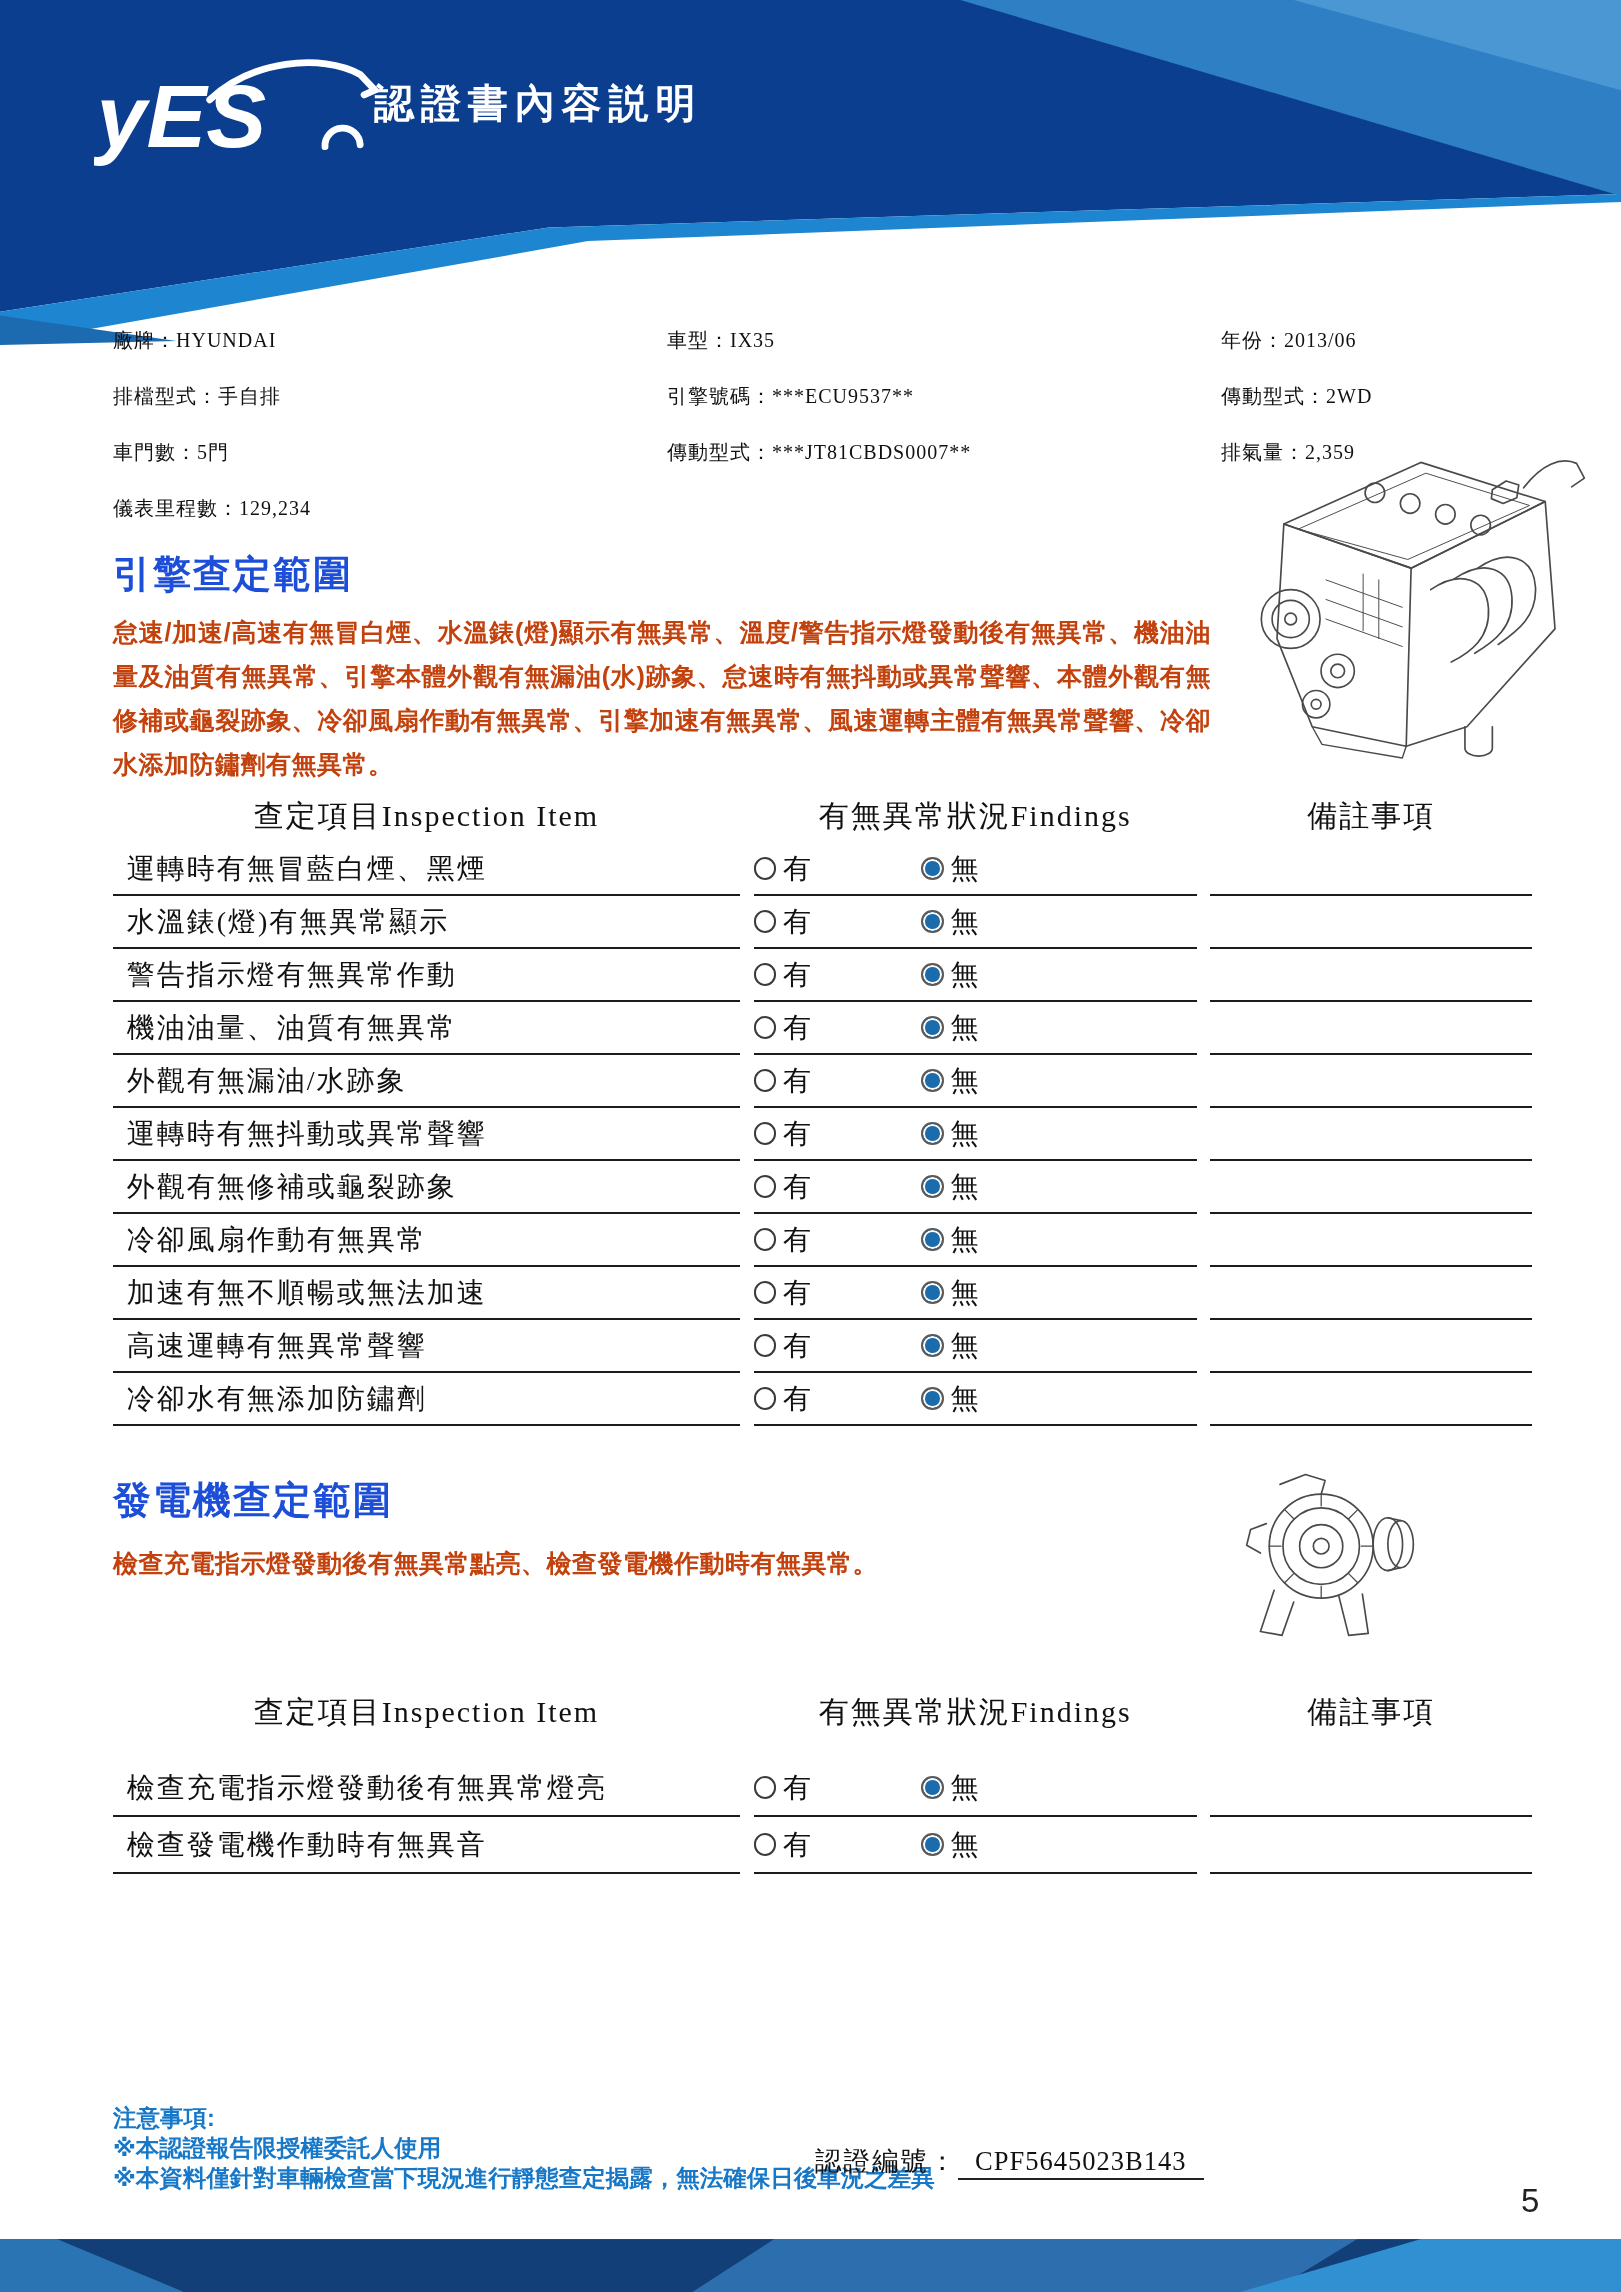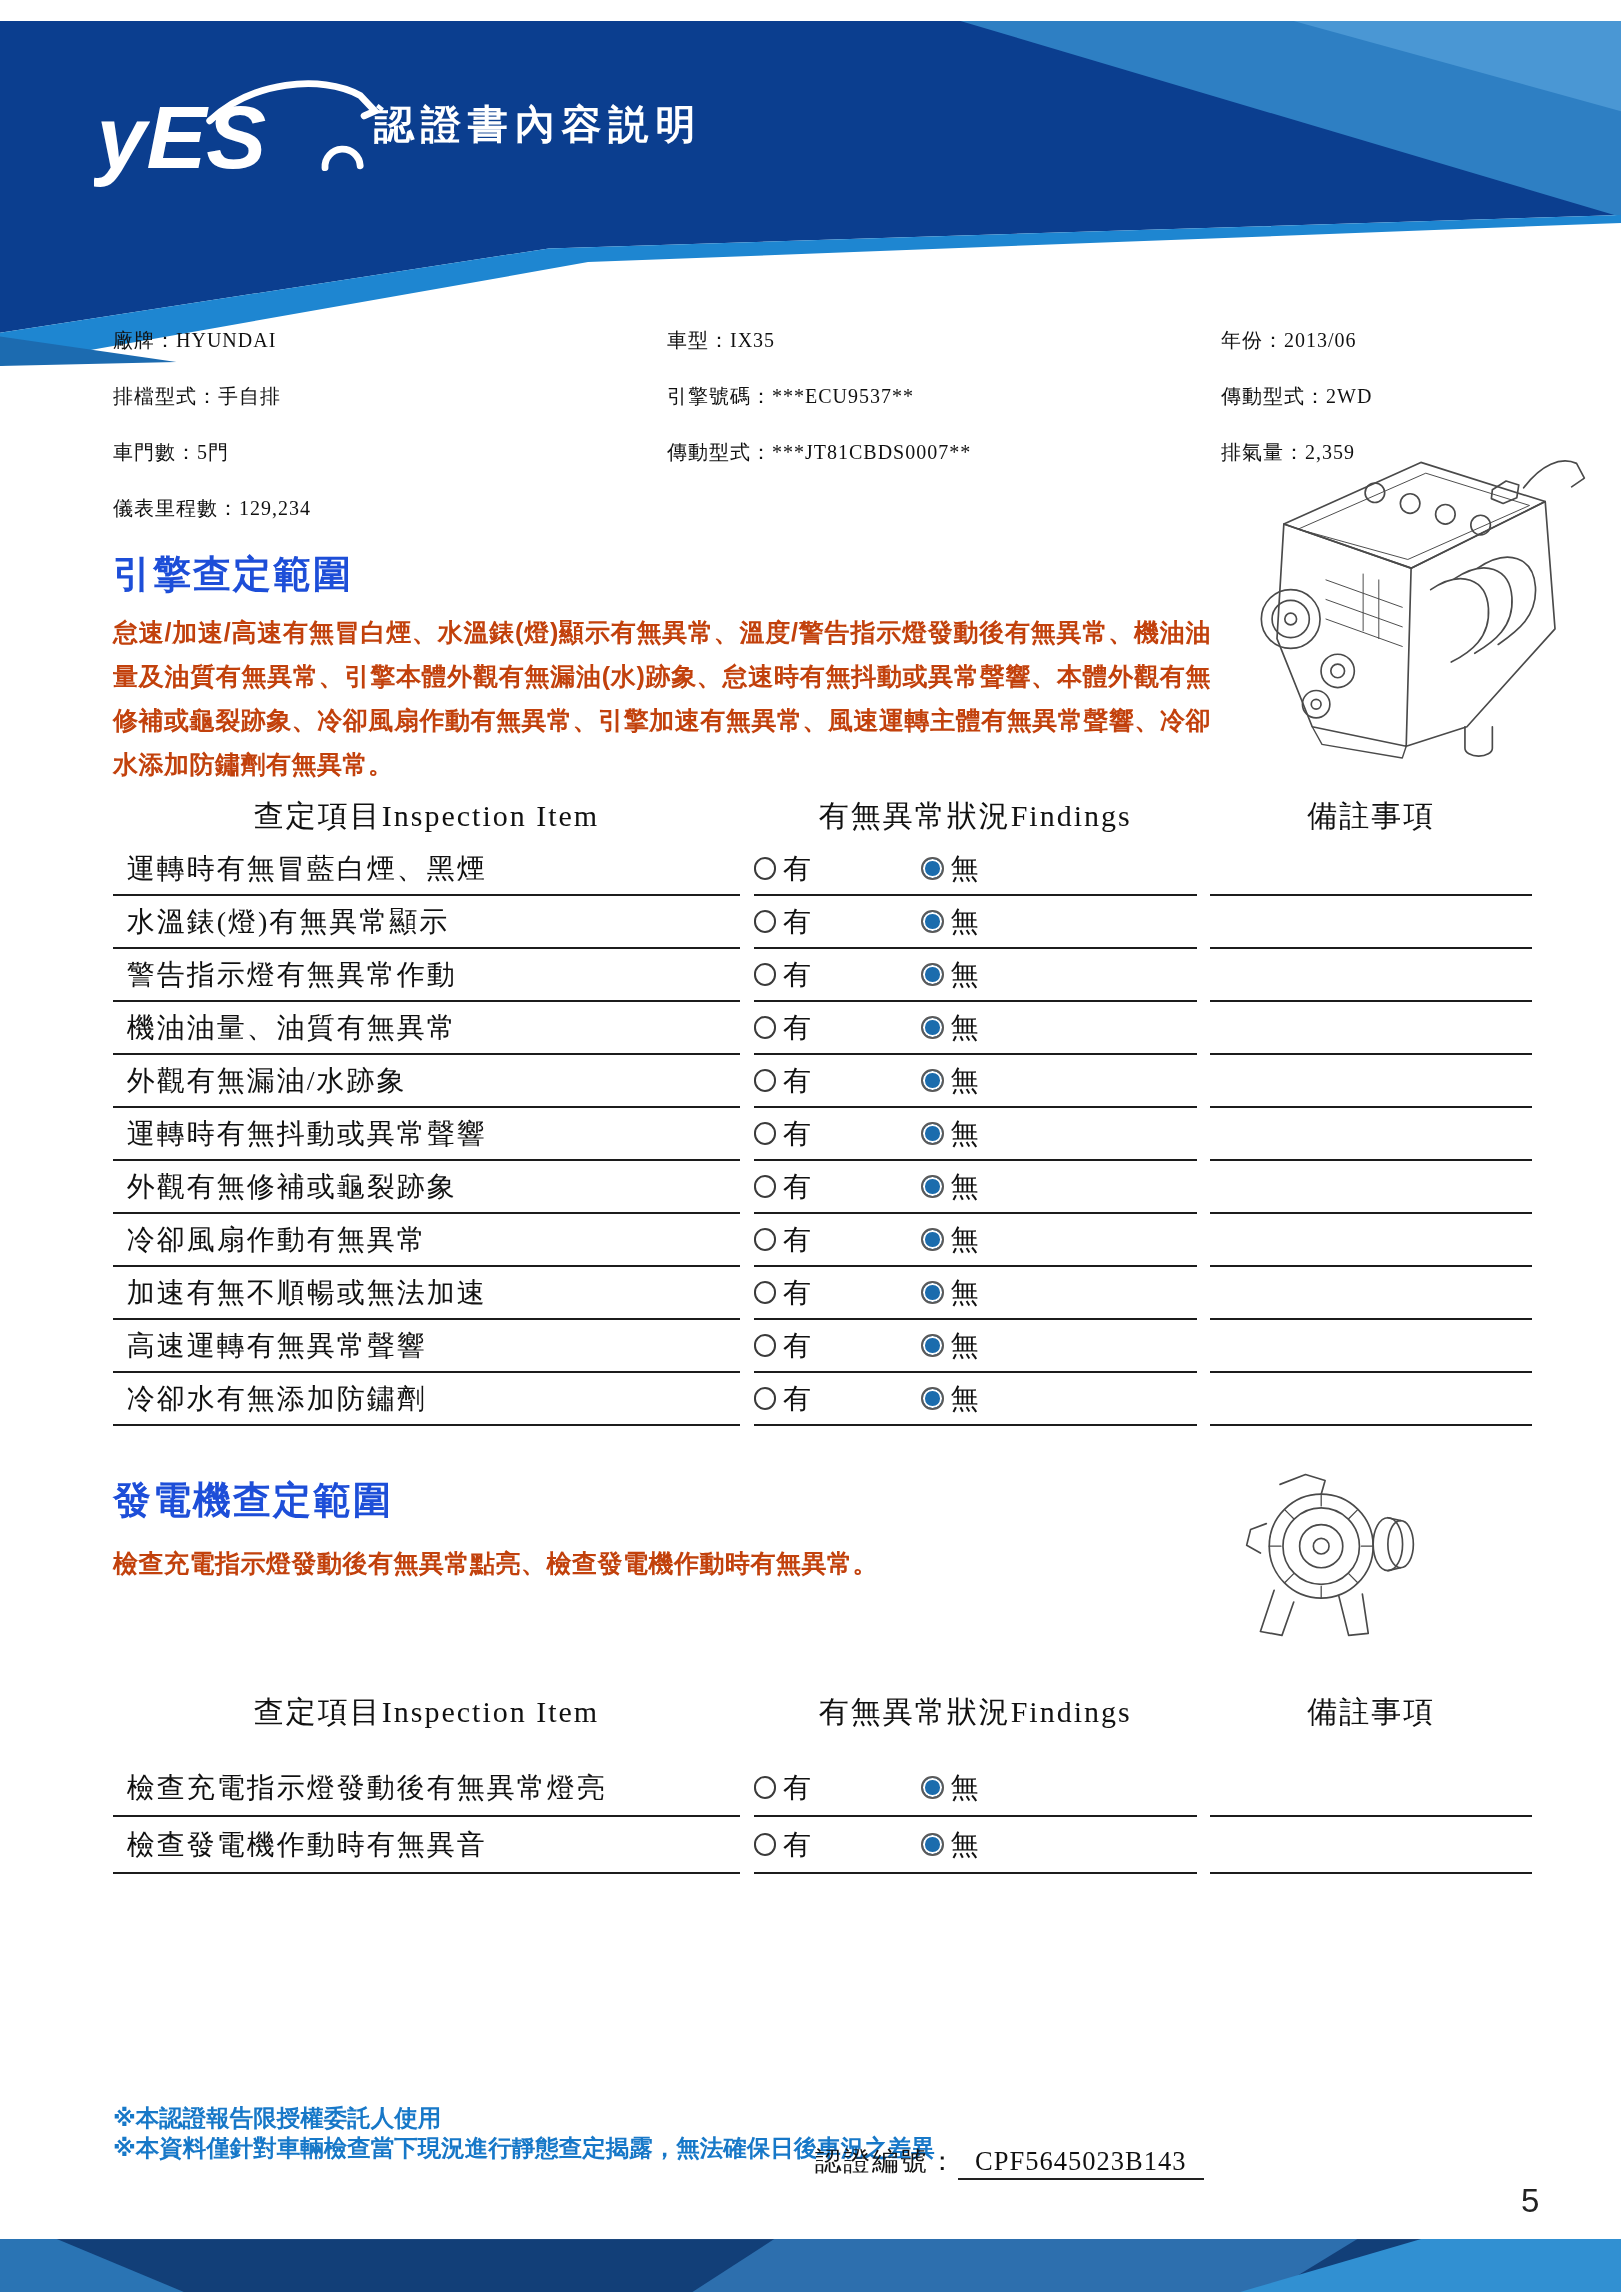--- a/index.html
+++ b/index.html
@@ -3,21 +3,21 @@
 <meta charset="utf-8">
 <style>
   html,body{margin:0;padding:0;}
   body{
     width:1621px;height:2293px;position:relative;background:#ffffff;
     font-family:"Liberation Serif","DejaVu Serif",serif;color:#111;overflow:hidden;
   }
   .abs{position:absolute;}
 
   
-  .header{left:0;top:0;width:1281px;height:345px;margin-top:21px;}
+  .header{left:0;top:0;width:1281px;height:345px;}
   .header svg{display:block;}
   .logo-box{left:94px;top:49px;width:294px;height:127px;}
   .doc-title{
     left:374px;top:76px;font-family:"Liberation Sans","DejaVu Sans",sans-serif;
     font-weight:bold;font-size:40px;color:#ffffff;letter-spacing:6.9px;white-space:nowrap;
   }
 
   
   .vehinfo{left:113px;top:312px;width:1421px;}
   .vcol{position:absolute;top:0;}
@@ -366,20 +366,21 @@
       <span class="opt">
           <span class="radio sel"></span>
           <span>無</span>
         </span>
     </div>
     <div class="cell notes"></div>
   </div>
 </div>
 
 <div class="abs notes">
+  <div>注意事項:</div>
   <div>※本認證報告限授權委託人使用</div>
   <div>※本資料僅針對車輛檢查當下現況進行靜態查定揭露，無法確保日後車況之差異</div>
 </div>
 
 <div class="abs cert">
   <span>認證編號：</span><span class="num">CPF5645023B143</span>
 </div>
 
 <div class="abs pagenum">5</div>
 

